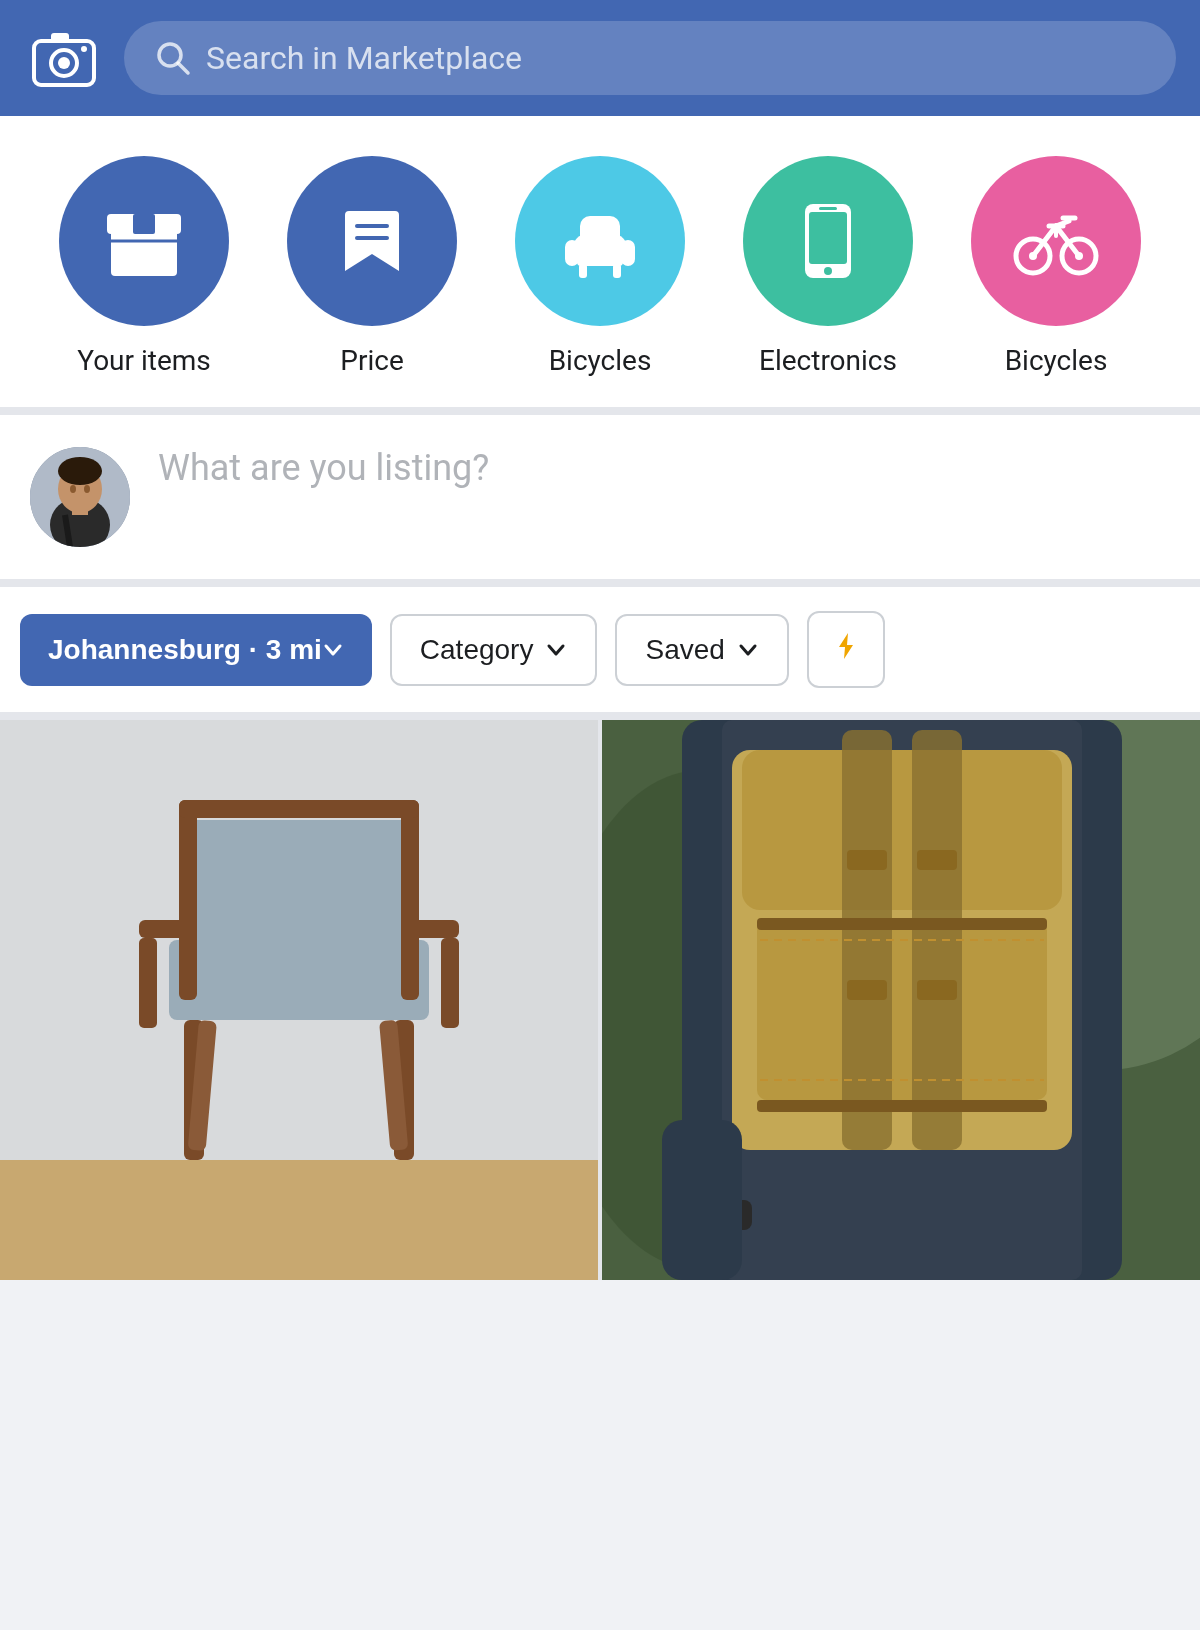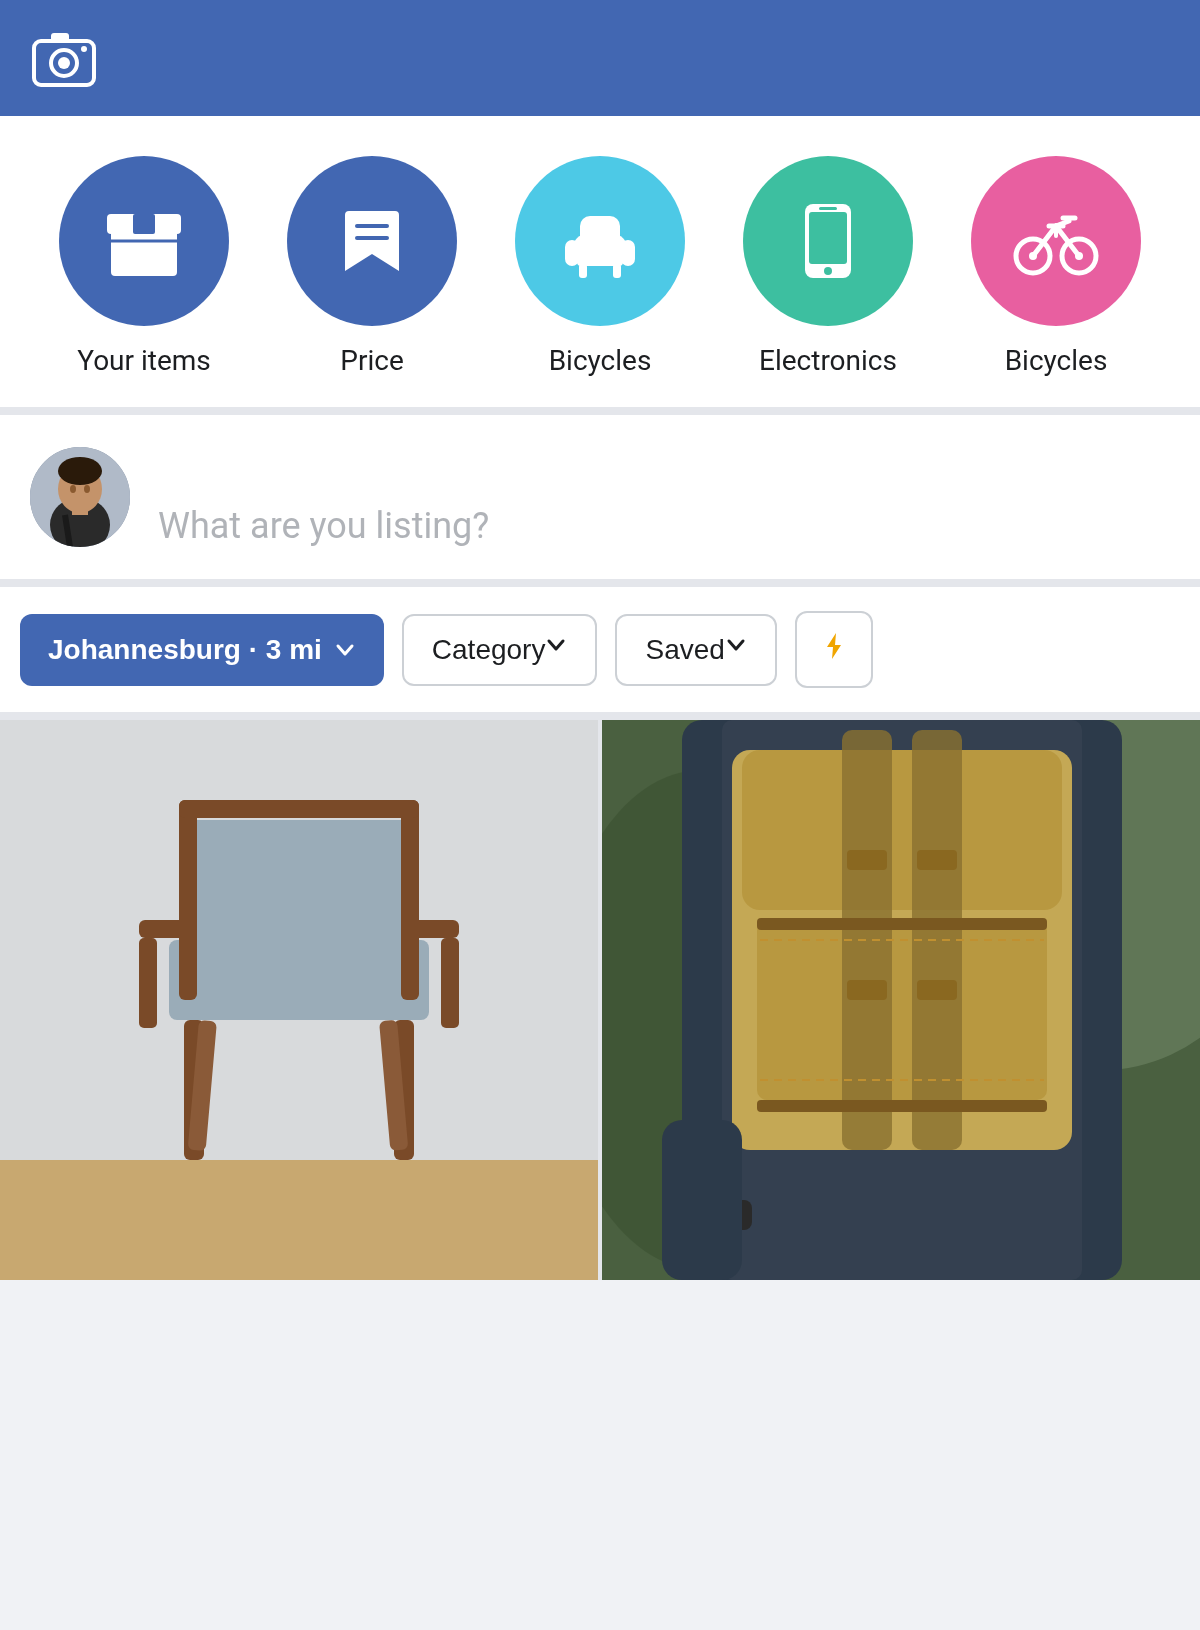--- a/index.html
+++ b/index.html
@@ -76,21 +76,21 @@
       font-weight: 400;
       color: #1c1e21;
       text-align: center;
     }
 
     
     .listing-prompt {
       background: #fff;
       padding: 32px 30px;
       display: flex;
-      align-items: flex-end;
+      align-items: flex-start;
       gap: 28px;
       border-bottom: 8px solid #e4e6eb;
     }
     .avatar {
       width: 100px;
       height: 100px;
       border-radius: 50%;
       overflow: hidden;
       flex-shrink: 0;
       background: #ccc;
@@ -113,33 +113,33 @@
     .location-btn {
       background: #4267B2;
       color: #fff;
       border: none;
       border-radius: 12px;
       padding: 20px 28px;
       font-size: 28px;
       font-weight: 600;
       display: flex;
       align-items: center;
-      gap: 12px;
       cursor: pointer;
     }
     .filter-btn {
       background: #fff;
       color: #1c1e21;
       border: 2px solid #ccd0d5;
       border-radius: 12px;
       padding: 18px 28px;
       font-size: 28px;
       font-weight: 500;
       display: flex;
-      align-items: flex-start;
+      align-items: center;
+      gap: 12px;
       cursor: pointer;
     }
     .filter-btn-icon {
       background: #fff;
       border: 2px solid #ccd0d5;
       border-radius: 12px;
       padding: 18px 22px;
       font-size: 28px;
       font-weight: 700;
       cursor: pointer;
@@ -210,20 +210,27 @@
 <header class="header">
   <div class="camera-icon-wrap">
     <svg width="70" height="70" viewBox="0 0 70 70" fill="none" class="cam-svg">
       <rect x="5" y="18" width="60" height="44" rx="7" stroke="white" stroke-width="4" fill="none"></rect>
       <circle cx="35" cy="40" r="13" stroke="white" stroke-width="4" fill="none"></circle>
       <circle cx="35" cy="40" r="6" fill="white"></circle>
       <rect x="22" y="10" width="18" height="10" rx="3" fill="white"></rect>
       <circle cx="55" cy="26" r="3" fill="white"></circle>
     </svg>
   </div>
+  <div class="search-bar">
+    <svg width="38" height="38" viewBox="0 0 38 38" fill="none" class="search-svg search-icon-svg">
+      <circle cx="16" cy="16" r="11" stroke="rgba(255,255,255,0.75)" stroke-width="3.5" fill="none"></circle>
+      <line x1="24" y1="24" x2="34" y2="34" stroke="rgba(255,255,255,0.75)" stroke-width="3.5" stroke-linecap="round"></line>
+    </svg>
+    <span class="search-text">Search in Marketplace</span>
+  </div>
 </header>
 
 <section class="categories-section">
 
   <div class="category-item">
     <div class="category-circle" style="background:#4267B2;">
       <svg width="90" height="90" viewBox="0 0 90 90" fill="none">
         <rect x="12" y="30" width="66" height="50" rx="4" fill="white"></rect>
         <rect x="8" y="18" width="74" height="20" rx="4" fill="white"></rect>
         <rect x="34" y="18" width="22" height="20" rx="2" fill="#4267B2"></rect>

